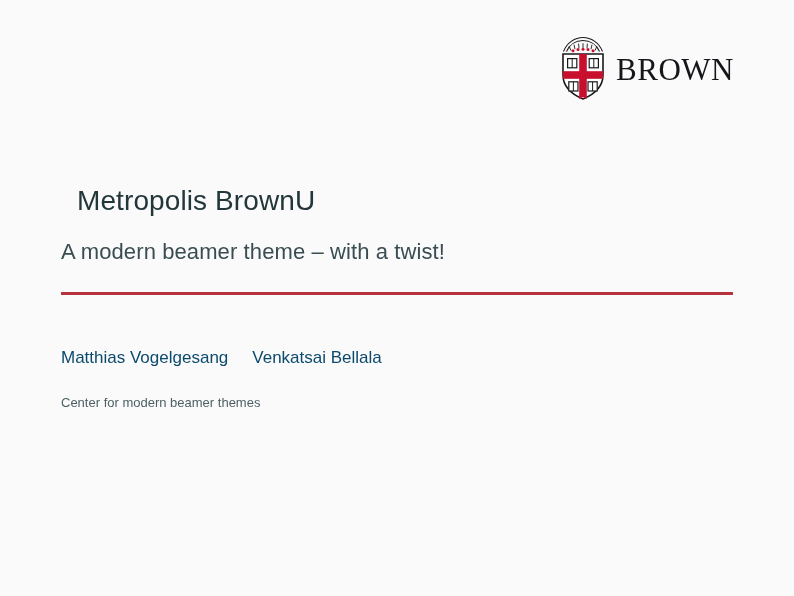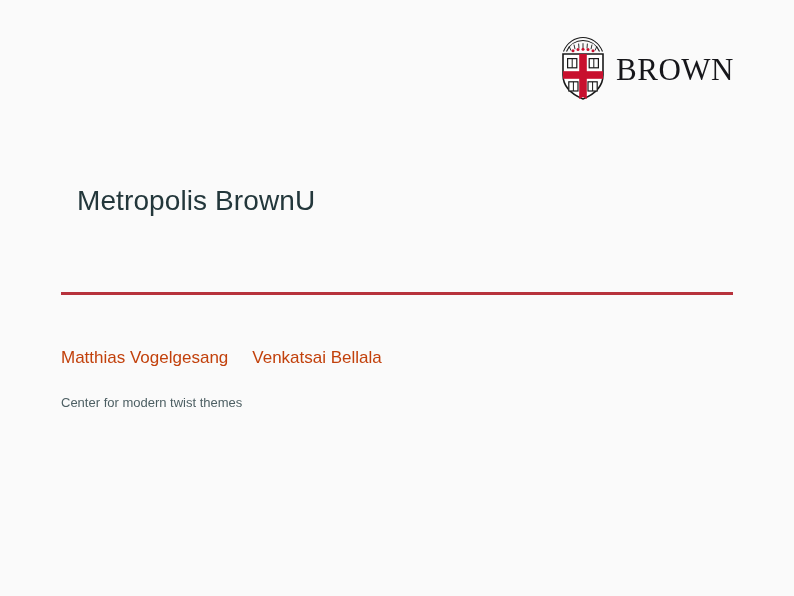--- a/index.html
+++ b/index.html
@@ -82,21 +82,21 @@
     margin: 0;
   }
 
   
   .authors {
     position: absolute;
     left: 61px;
     top: 347px;
     font-size: 17px;
     font-weight: 400;
-    color: #c2410c;
+    color: #0c4a6e;
     line-height: 1.25;
     white-space: nowrap;
   }
   .author-name + .author-name {
     margin-left: 24px;
   }
   .institute {
     position: absolute;
     left: 61px;
     top: 395px;
@@ -155,23 +155,24 @@
           <line x1="33.6" y1="48.8" x2="33.6" y2="58"></line>
         </g>
       </svg>
     </span>
 
     <span class="logo-wordmark">BROWN</span>
   </div>
 
   <div class="title-block">
     <h1 class="slide-title">Metropolis BrownU</h1>
+    <h2 class="slide-subtitle">A modern beamer theme – with a twist!</h2>
   </div>
 
   <hr class="title-rule">
 
   <div class="authors">
     <span class="author-name">Matthias Vogelgesang</span><span class="author-name">Venkatsai Bellala</span>
   </div>
 
-  <div class="institute">Center for modern twist themes</div>
+  <div class="institute">Center for modern beamer themes</div>
 
 </div>
 
 </body></html>

